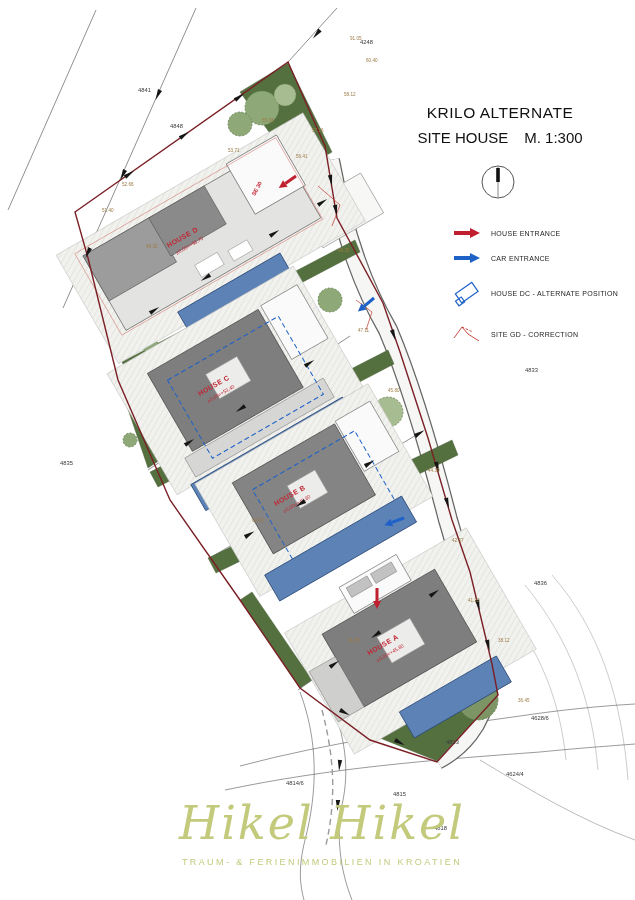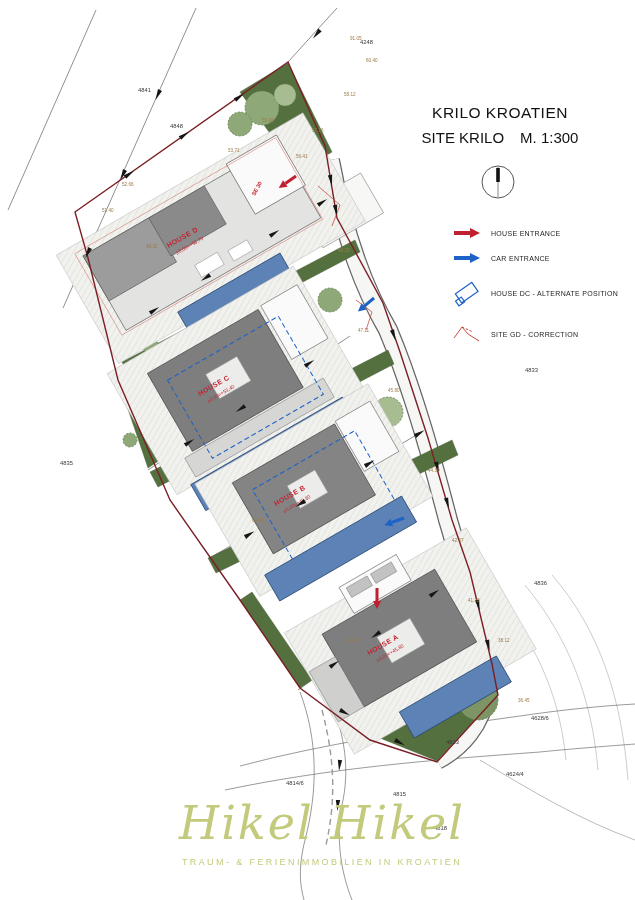--- a/index.html
+++ b/index.html
@@ -245,23 +245,23 @@
       <text x="468" y="602" class="spot">41.22</text>
       <text x="498" y="642" class="spot">38.12</text>
       <text x="518" y="702" class="spot">36.45</text>
       <text x="348" y="642" class="spot">61.05</text>
       <text x="252" y="522" class="spot">64.02</text>
     </g>
   </svg>
 
   
   <div class="titleblock">
-    <div class="l1">KRILO KROATIEN</div>
+    <div class="l1">KRILO ALTERNATE</div>
     <div class="l2">
-      <span>SITE KRILO</span>
+      <span>SITE HOUSE</span>
       <span>M. 1:300</span>
     </div>
   </div>
 
   
   <div class="north">
     <svg width="38" height="38">
       <circle cx="19" cy="19" r="16" fill="none" stroke="#555" stroke-width="1"></circle>
       <line x1="19" y1="4" x2="19" y2="34" stroke="#333" stroke-width="0.6"></line>
       <line x1="19" y1="5" x2="19" y2="19" stroke="#111" stroke-width="3.6"></line>

